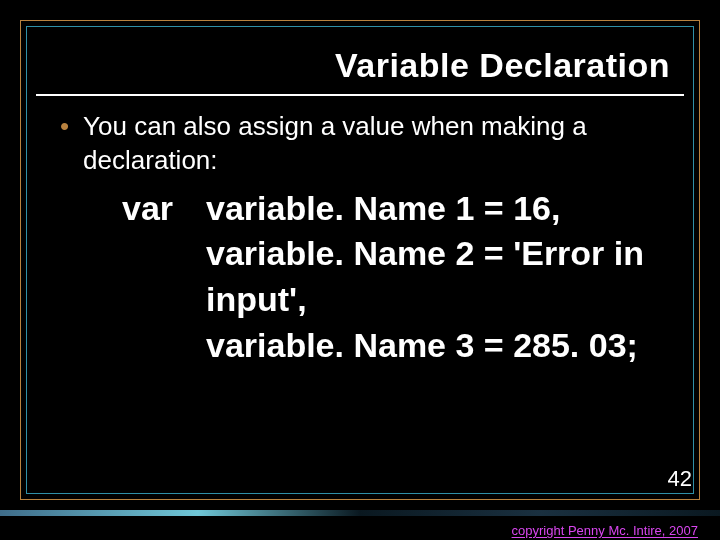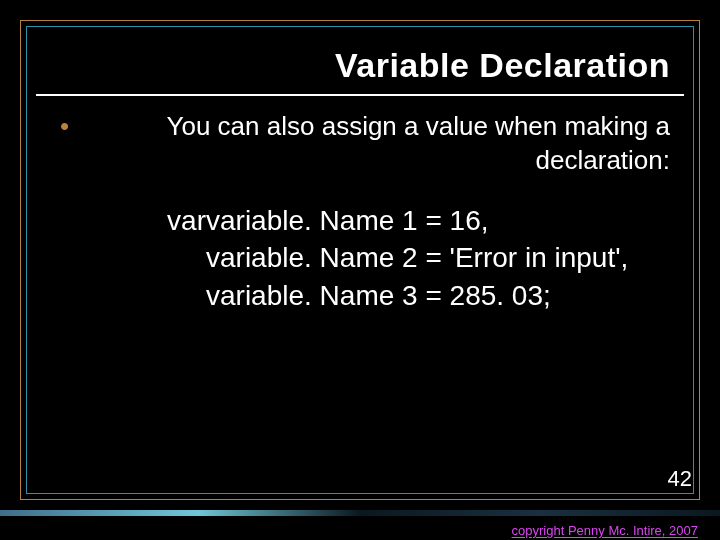--- a/index.html
+++ b/index.html
@@ -1,15 +1,15 @@
 <!DOCTYPE html>
 <html><head>
 <meta charset="utf-8">
 <style>
-  * { margin: 0; padding: 0; box-sizing: border-box; text-align: right; }
+  * { margin: 0; padding: 0; box-sizing: border-box; }
   html, body {
     width: 720px;
     height: 540px;
     overflow: hidden;
     background: #000;
     font-family: Verdana, Geneva, sans-serif;
   }
   .slide {
     position: relative;
     width: 720px;
@@ -79,24 +79,25 @@
     display: flex;
     align-items: flex-start;
   }
   .bullet-dot {
     color: #b9823f;
     font-size: 26px;
     margin-right: 14px;
     line-height: 1.3;
   }
   .code-block {
-    margin-top: 24px;
+    margin-top: 8px;
     margin-left: 62px;
-    font-size: 28px;
+    font-size: 34px;
     line-height: 1.35;
+    font-weight: bold;
   }
   .code-row { display: flex; }
   .kw {
     width: 84px;
     flex: 0 0 84px;
   }
   .slide-num {
     position: absolute;
     right: 28px;
     bottom: 48px;

